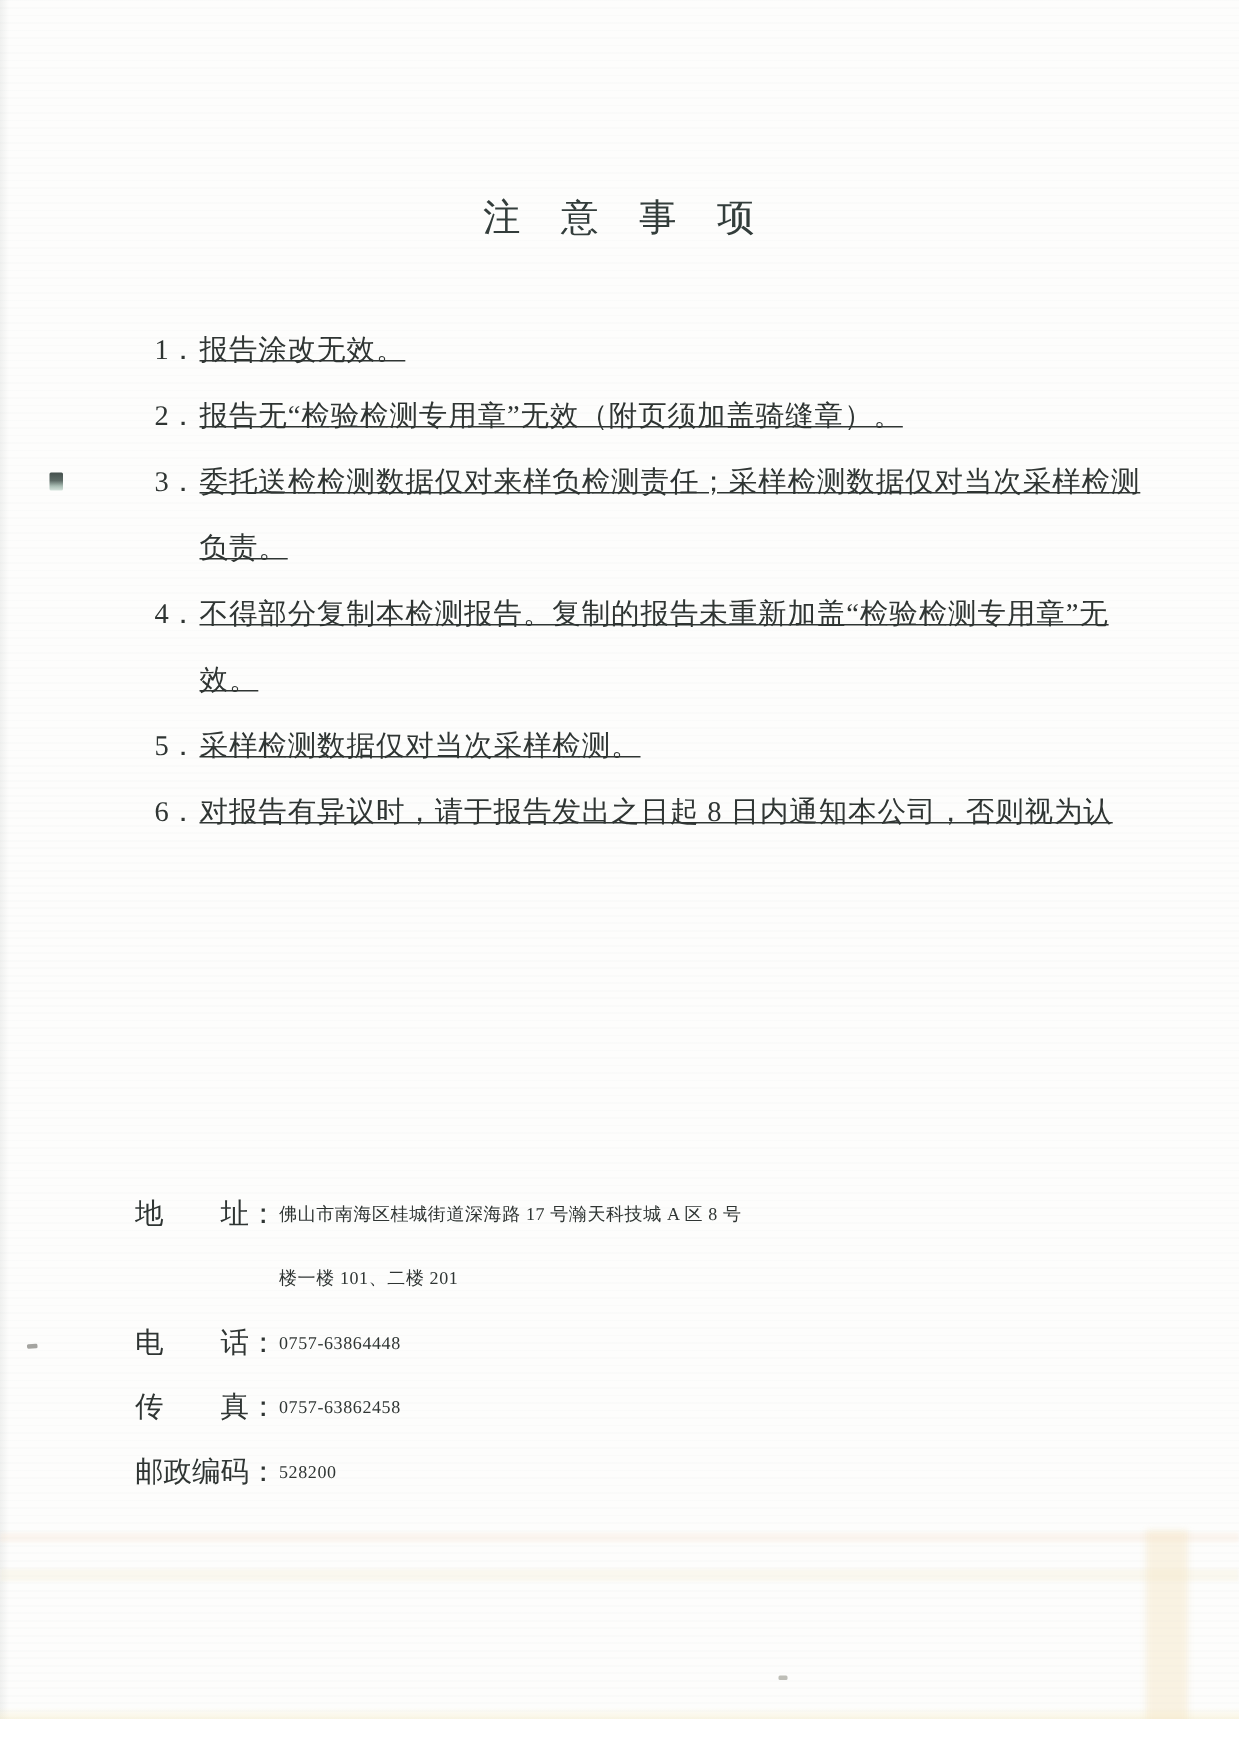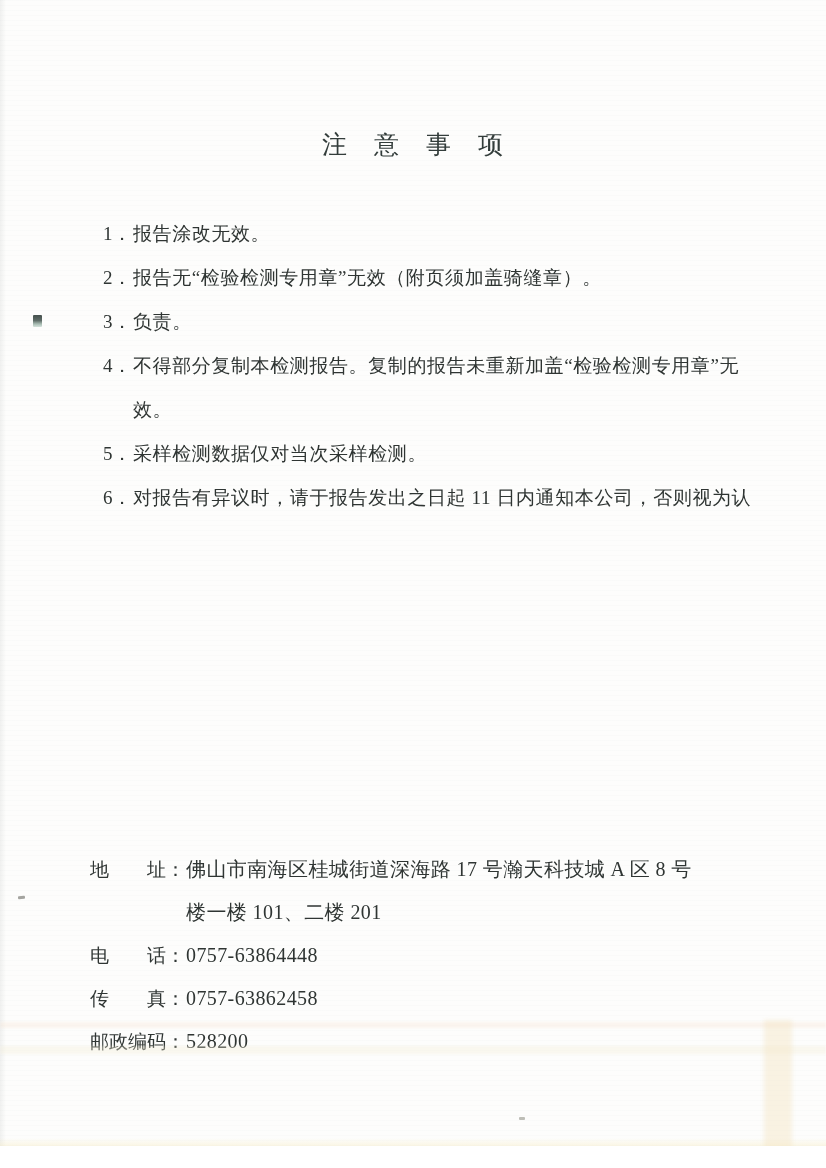--- a/index.html
+++ b/index.html
@@ -46,33 +46,34 @@
     flex: 0 0 30px;
     font-size: 19px; line-height: 44px;
     height: 44px;
     letter-spacing: 0;
   }
   .note-lines { flex: 1 1 auto; }
   .note-line {
     font-size: 19px; line-height: 44px; height: 44px;
     letter-spacing: 0.6px;
     white-space: pre;
+    text-decoration: underline;
   }
   .contact {
     position: absolute;
-    top: 848px; left: 90px; width: 680px;
+    top: 788px; left: 90px; width: 680px;
   }
   .contact-row { display: flex; }
   .contact-label {
     flex: 0 0 96px;
     font-size: 19px; line-height: 43px; height: 43px;
     white-space: pre;
   }
   .contact-value {
-    font-size: 20px; line-height: 43px; height: 43px;
+    font-size: 12px; line-height: 43px; height: 43px;
     letter-spacing: 0.4px;
     white-space: pre;
   }
   
   .speck-1 {
     position: absolute; left: 33px; top: 315px; width: 9px; height: 12px;
     background: linear-gradient(180deg, #45504d 0%, #5d6b66 45%, #a8bcb3 75%, #d5e3dc 100%);
     border-radius: 1px;
   }
   .speck-2 {
@@ -119,40 +120,41 @@
     </div>
     <div class="note">
       <span class="note-num">2．</span>
       <div class="note-lines">
         <div class="note-line">报告无“检验检测专用章”无效（附页须加盖骑缝章）。</div>
       </div>
     </div>
     <div class="note">
       <span class="note-num">3．</span>
       <div class="note-lines">
+        <div class="note-line">委托送检检测数据仅对来样负检测责任；采样检测数据仅对当次采样检测</div>
         <div class="note-line">负责。</div>
       </div>
     </div>
     <div class="note">
       <span class="note-num">4．</span>
       <div class="note-lines">
         <div class="note-line">不得部分复制本检测报告。复制的报告未重新加盖“检验检测专用章”无</div>
         <div class="note-line">效。</div>
       </div>
     </div>
     <div class="note">
       <span class="note-num">5．</span>
       <div class="note-lines">
         <div class="note-line">采样检测数据仅对当次采样检测。</div>
       </div>
     </div>
     <div class="note">
       <span class="note-num">6．</span>
       <div class="note-lines">
-        <div class="note-line">对报告有异议时，请于报告发出之日起 11 日内通知本公司，否则视为认</div>
+        <div class="note-line">对报告有异议时，请于报告发出之日起 8 日内通知本公司，否则视为认</div>
       </div>
     </div>
   </div>
 
   <div class="contact">
     <div class="contact-row">
       <span class="contact-label">地　　址：</span>
       <span class="contact-value">佛山市南海区桂城街道深海路 17 号瀚天科技城 A 区 8 号</span>
     </div>
     <div class="contact-row">

